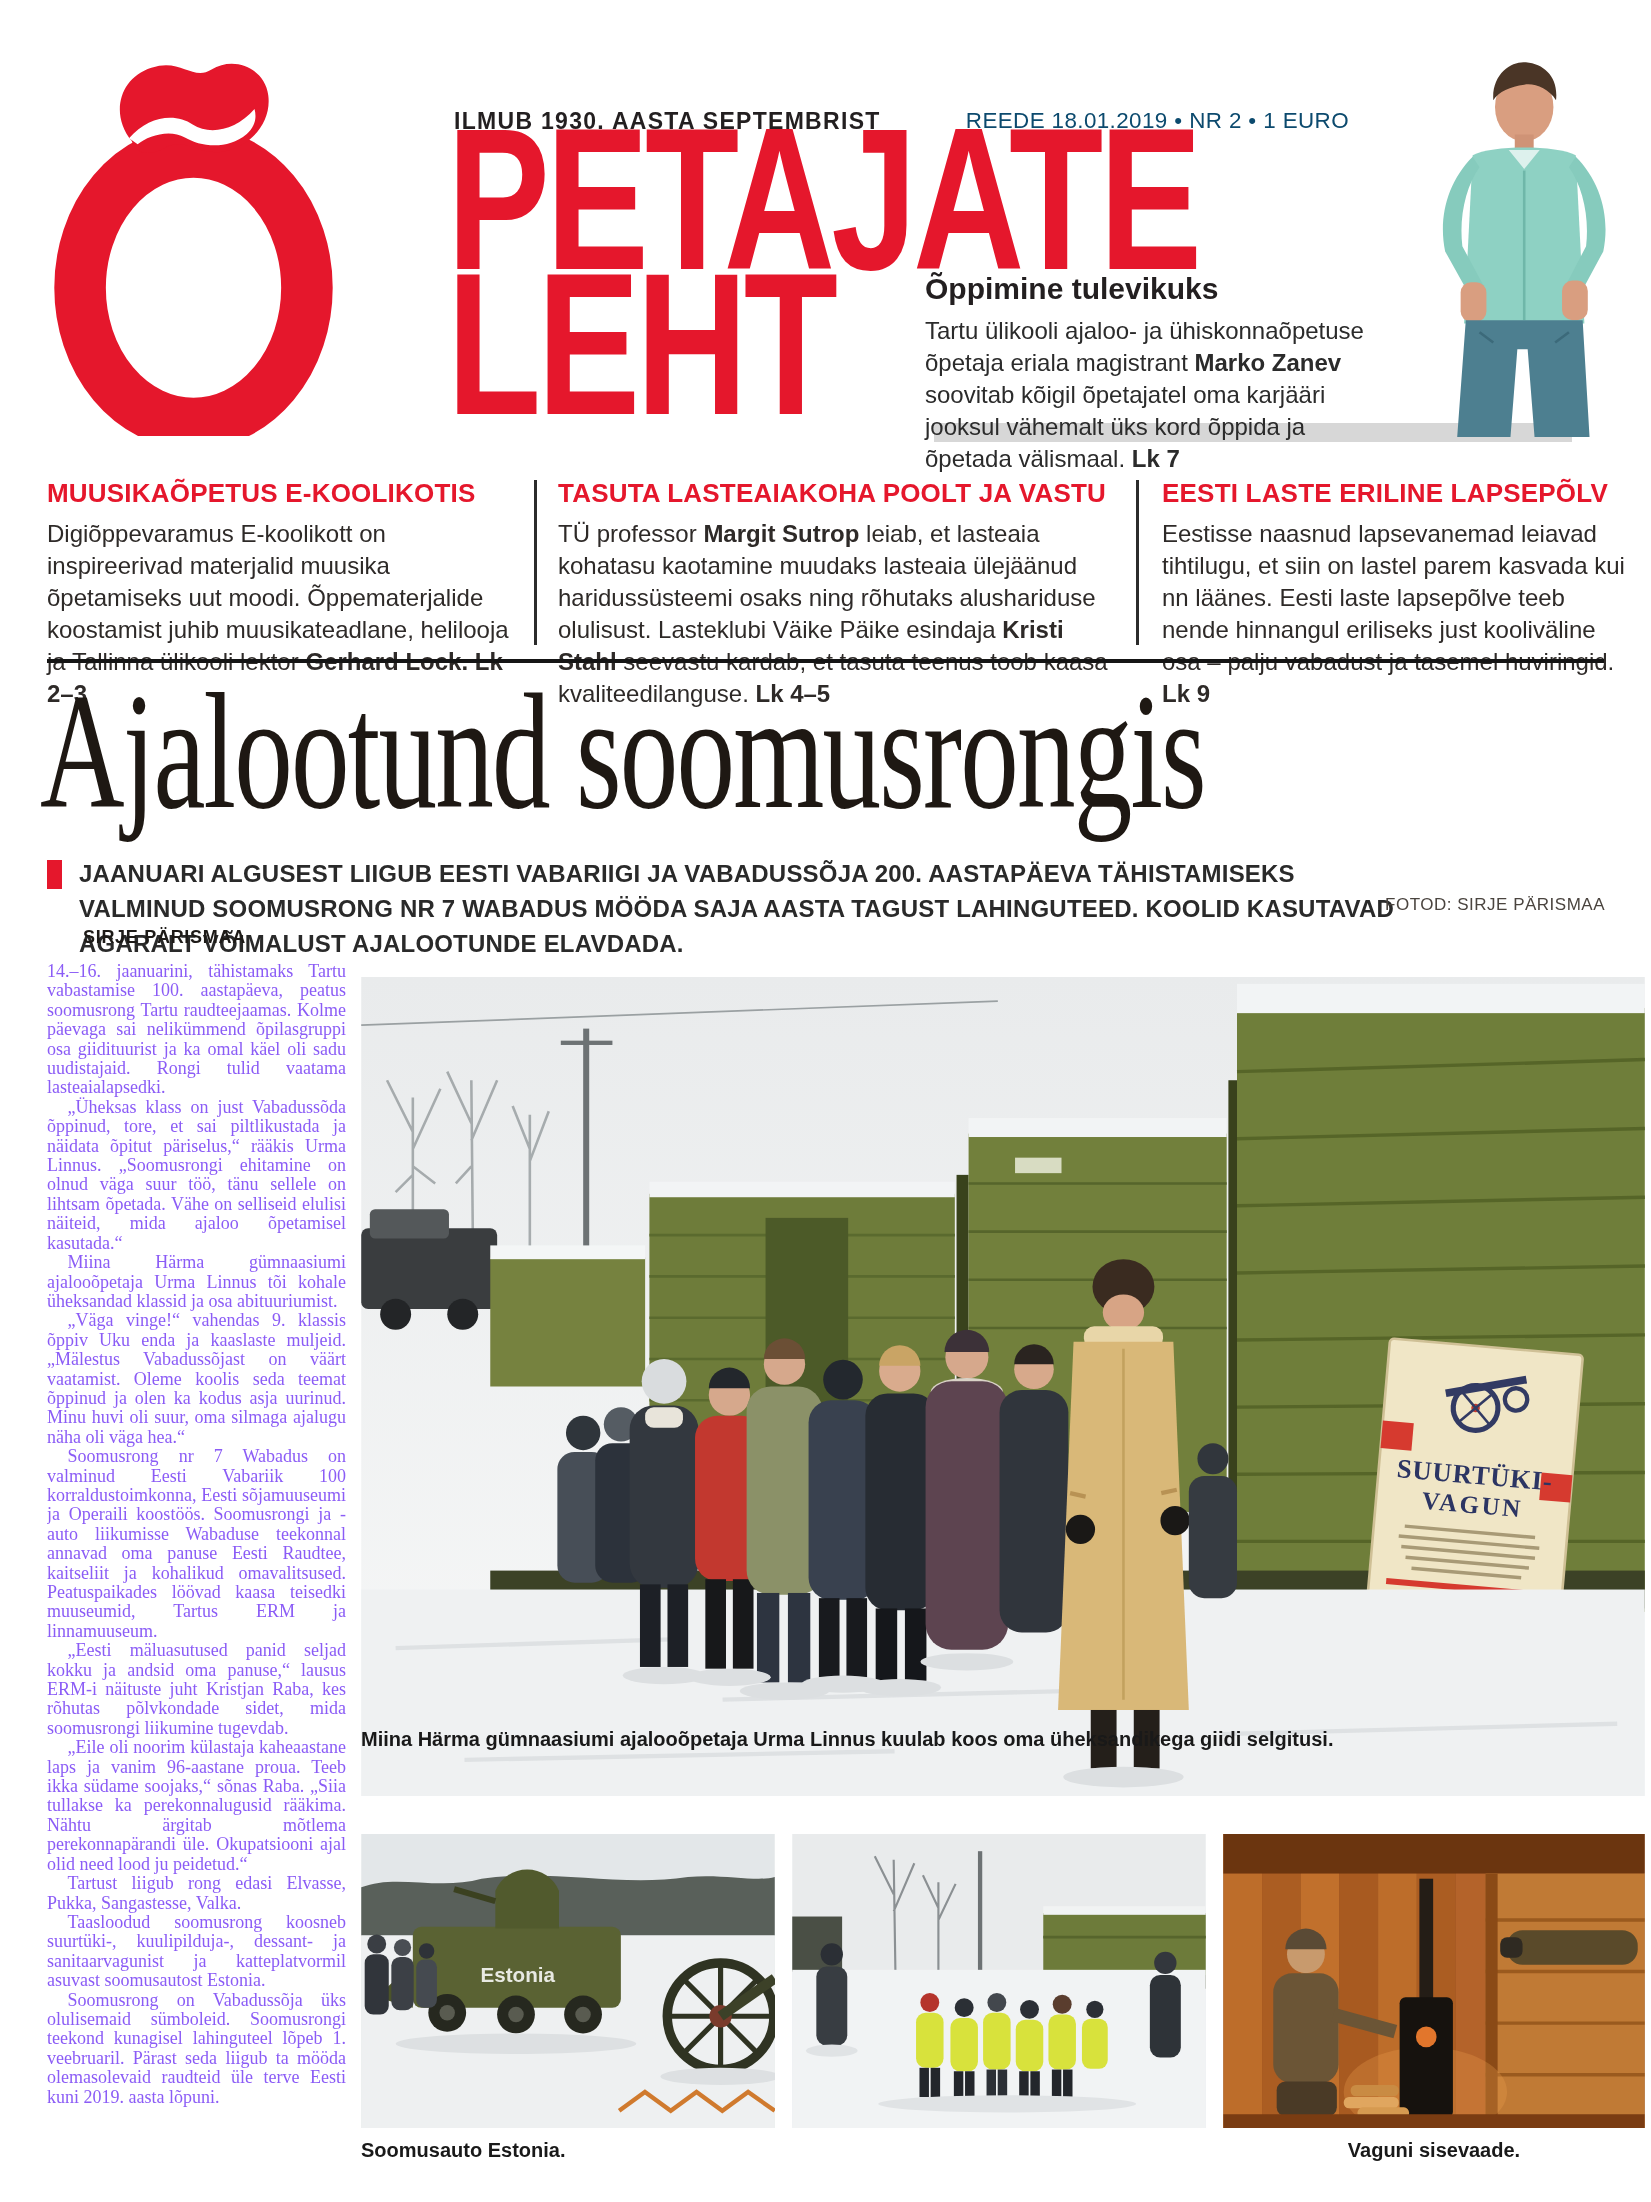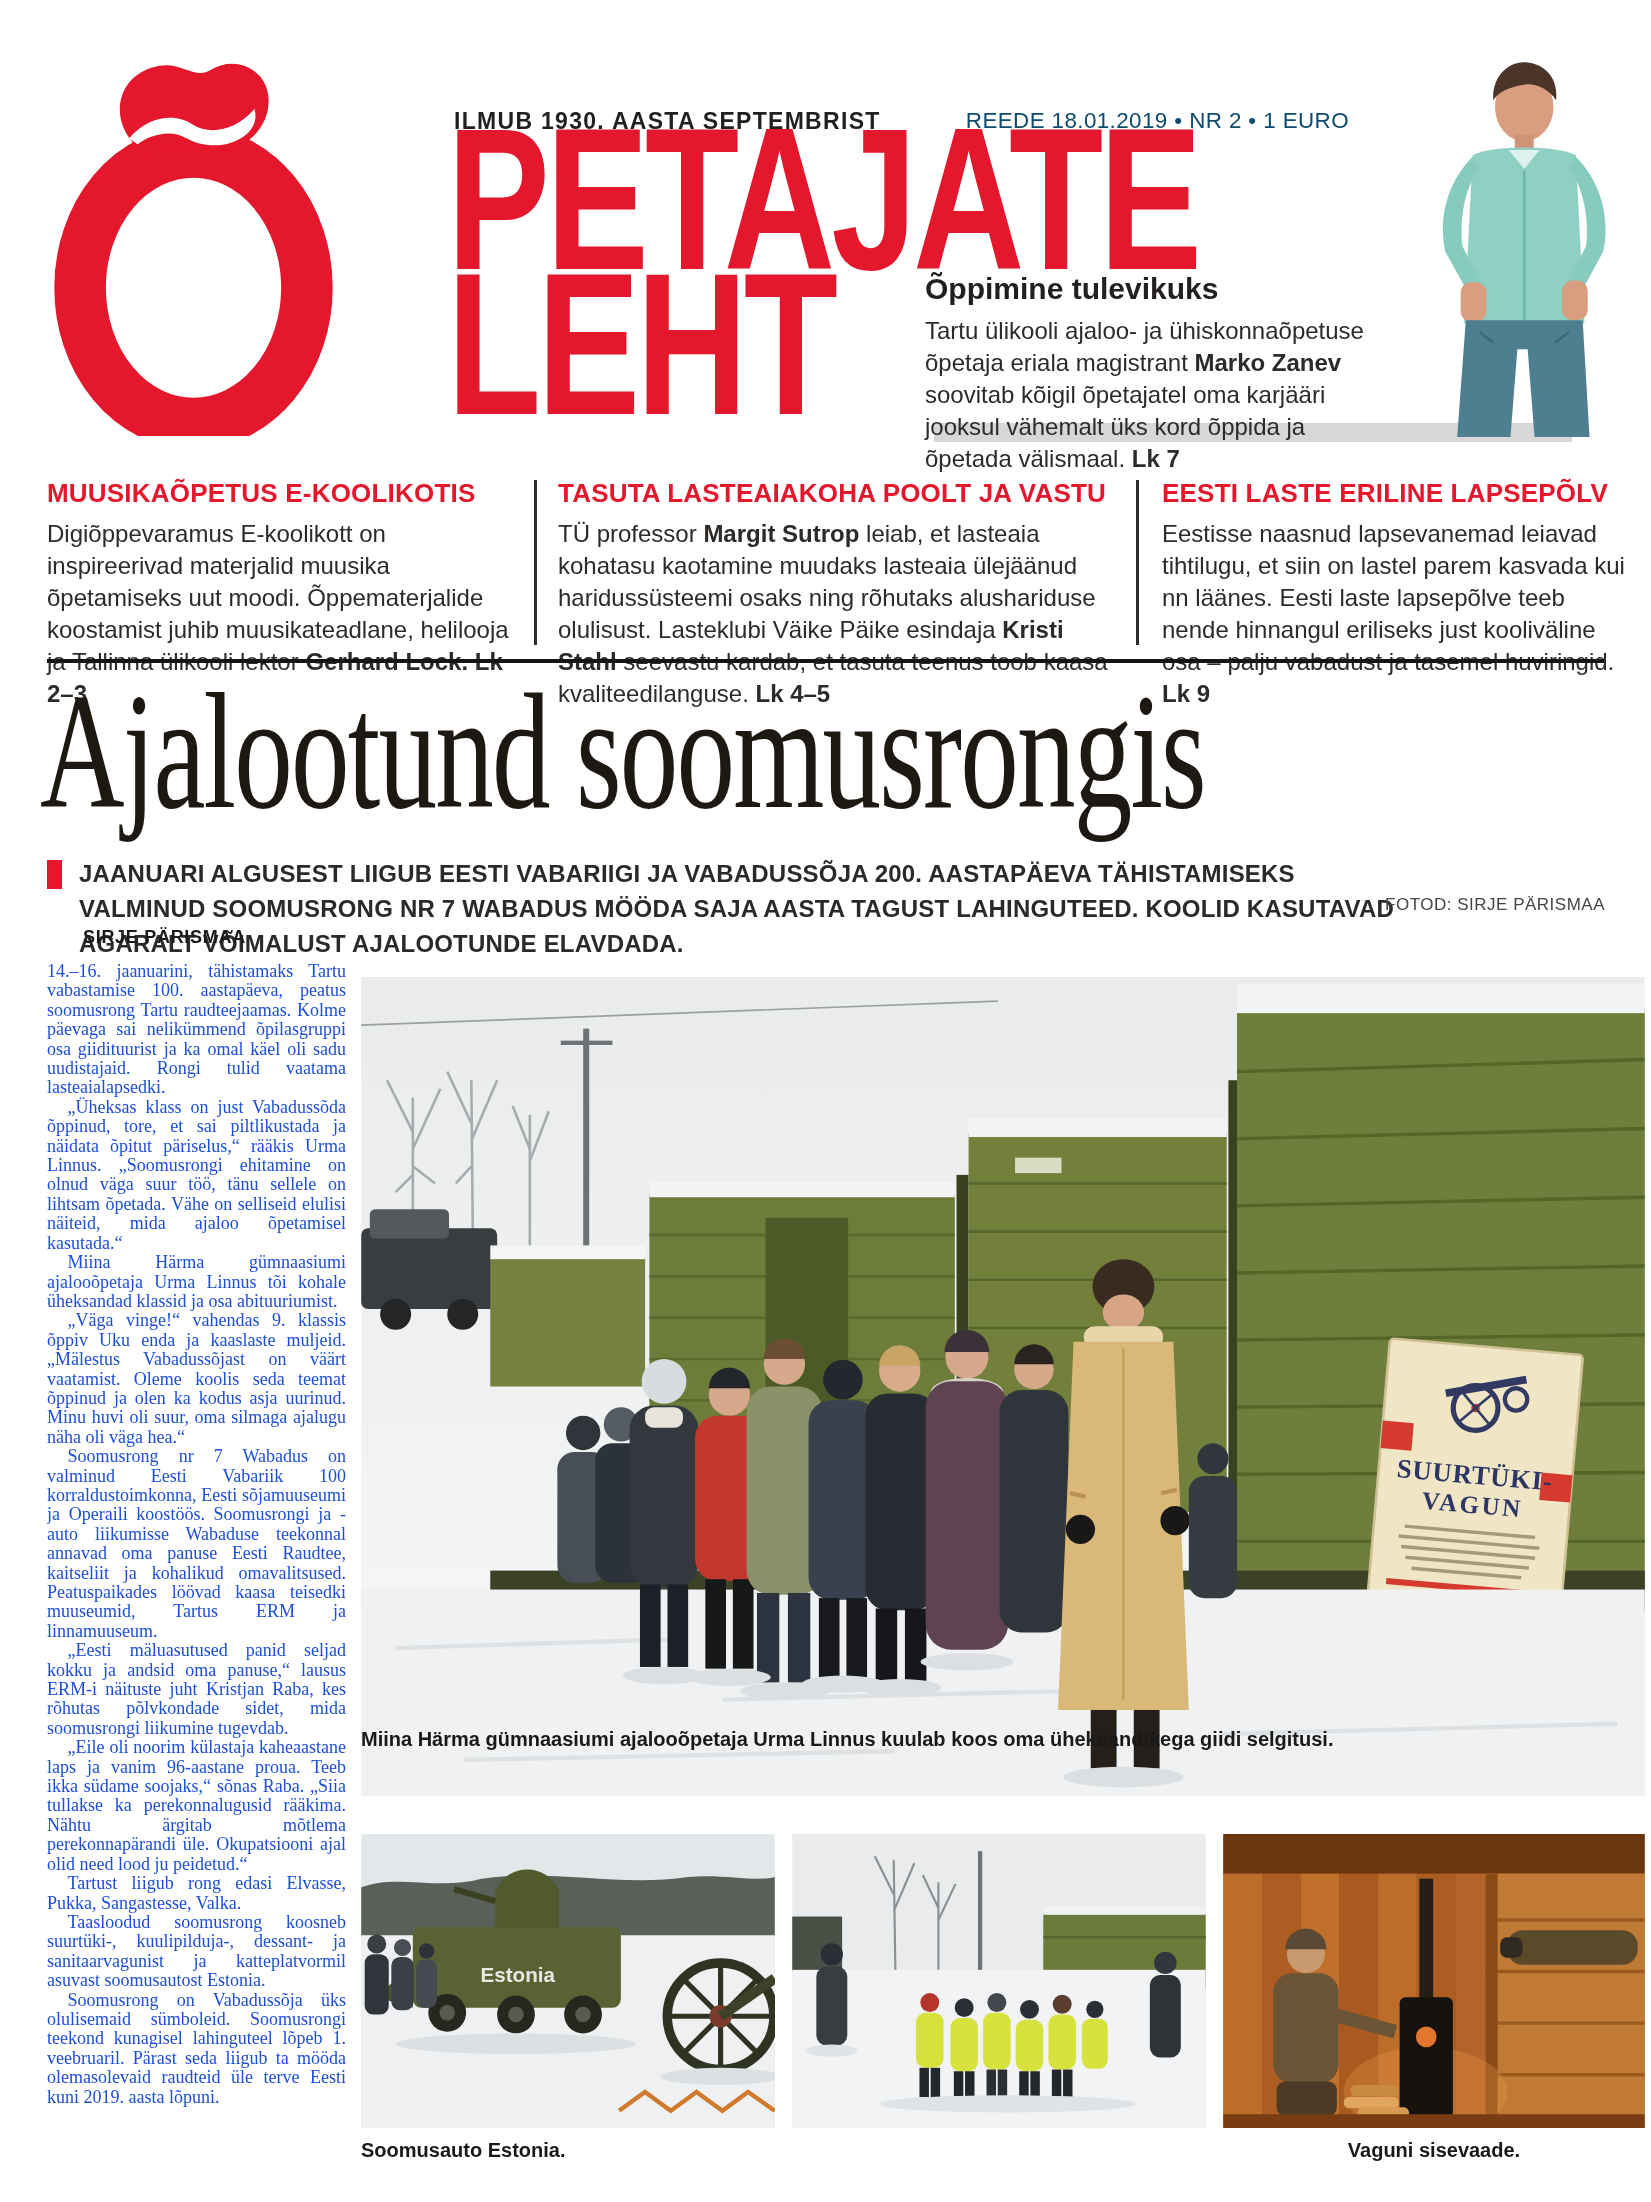--- a/index.html
+++ b/index.html
@@ -35,21 +35,21 @@
             transform:scaleX(0.71);transform-origin:left top;white-space:nowrap;}
   .lede-square{left:47px;top:860px;width:14.6px;height:29px;background:#e5172c;}
   .lede{left:79px;top:856px;width:1342px;font-size:24px;font-weight:bold;line-height:35px;
         letter-spacing:0.2px;color:#2a2a2a;}
   .photo-credit{left:1123px;top:895px;width:482px;text-align:right;font-size:17px;letter-spacing:0.5px;color:#4a443f;}
   .byline{left:83px;top:927px;font-size:18px;font-weight:bold;letter-spacing:0.7px;color:#1d1a17;}
 
   
   .body-col{left:47px;top:962px;width:299px;height:1239px;overflow:hidden;
             font-family:"Liberation Serif",serif;font-size:18px;line-height:19.4px;
-            text-align:justify;color:#1d4ed8;}
+            text-align:justify;color:#8b5cf6;}
   .body-col p{margin:0;}
   .body-col p + p{text-indent:20.6px;}
 
   
   .main-photo{left:361px;top:977px;}
   .caption{font-size:20px;font-weight:bold;color:#191919;}
   .main-cap{left:361px;top:1728px;width:1284px;}
   .photo1{left:361px;top:1834px;}
   .photo2{left:792px;top:1834px;}
   .photo3{left:1223px;top:1834px;}

